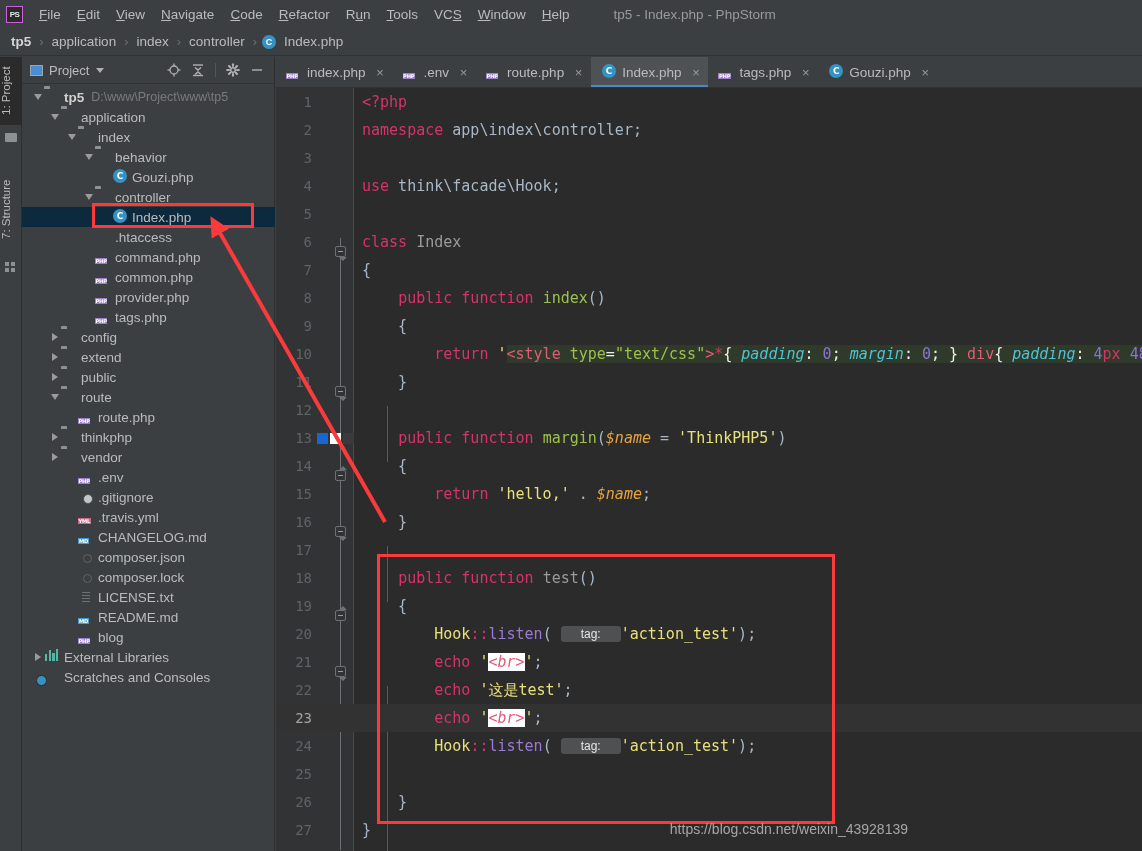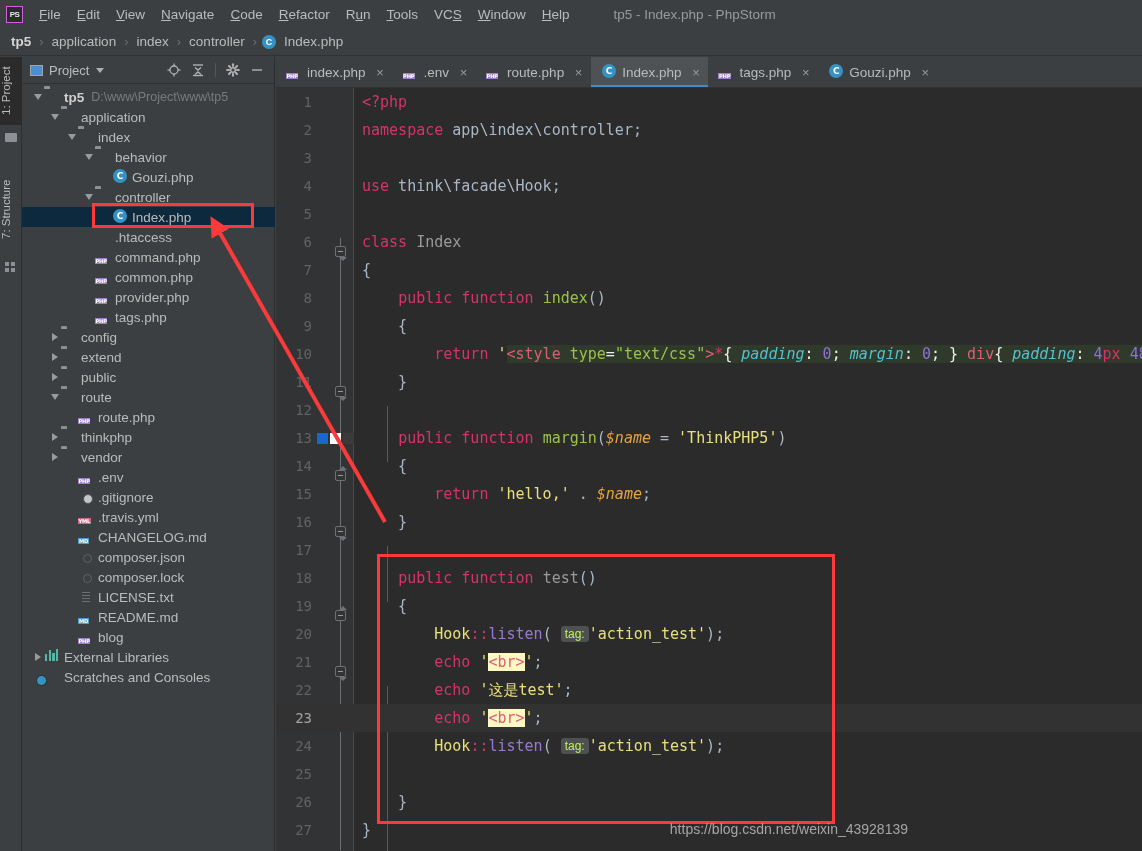--- a/index.html
+++ b/index.html
@@ -381,31 +381,31 @@
   .str  { color: #e8e07a; }
   .var  { color: #e8a33d; font-style: italic; }
   .op   { color: #a9b7c6; }
   .cssH { background: #2f3a2a; }
   .tagN { color: #e05c7a; }
   .attr { color: #9cc24b; }
   .prop { color: #4fc3d4; font-style: italic; }
   .numv { color: #8d72d4; }
   .brace{ color: #f0f0f0; }
   .unit { color: #d6336c; }
-  .hlgreen { background: #fef9c3; }
+  .hlgreen { background: #ffffff; font-style: italic; }
   .dcolon { color: #d6336c; }
   .method2 { color: #9a79d4; }
   .cn { color: #e8e07a; }
 
   .taghint {
     background: #4e5052;
-    color: #bef264;
+    color: #e5e5e5;
     font-size: 12px;
     border-radius: 3px;
-    padding: 1px 4px;
+    padding: 1px 20px;
     font-family: "Liberation Sans", sans-serif;
     position: relative; top: -1px; margin-top: 12px;
   }
 
   
   .fold {
     position: absolute; left: 59px;
     width: 11px; height: 11px;
     border: 1px solid #6e7174;
     background: #313335;

